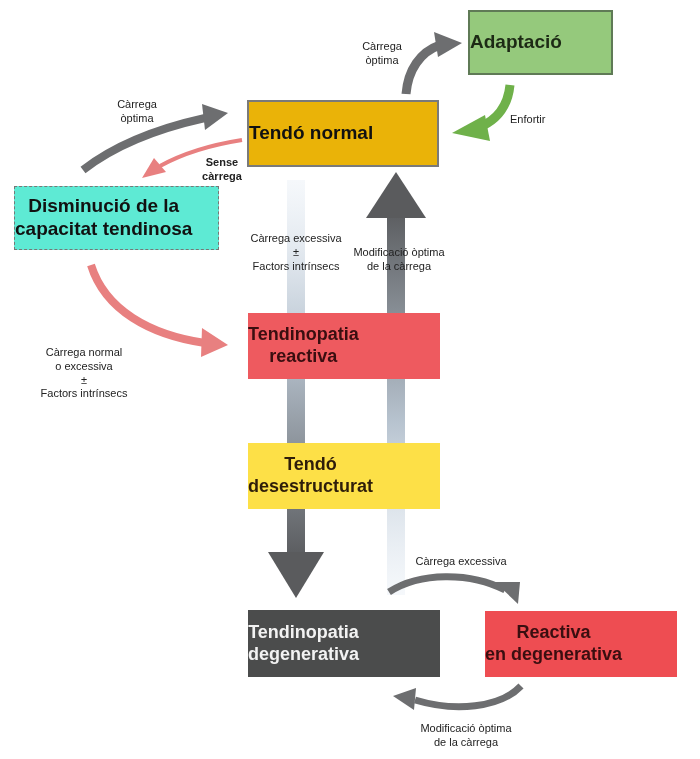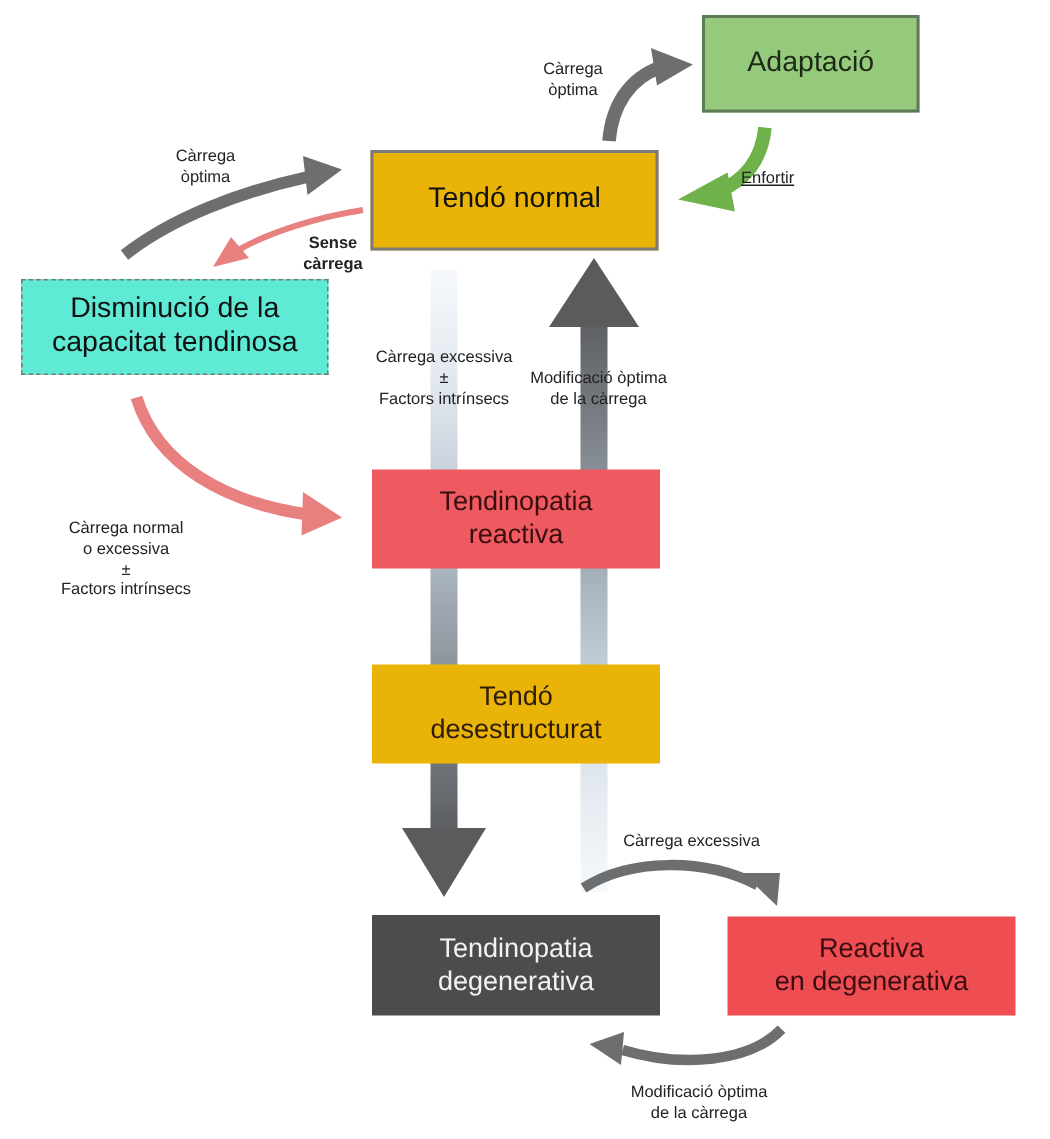--- a/index.html
+++ b/index.html
@@ -1,32 +1,32 @@
 <!DOCTYPE html>
 <html><head>
   <meta charset="utf-8">
   <style>
     html, body { margin: 0; padding: 0; background: #ffffff; }
     body { width: 700px; height: 759px; position: relative; overflow: hidden;
            font-family: "Liberation Sans", sans-serif; }
     svg.arrows { position: absolute; left: 0; top: 0; width: 700px; height: 759px; }
-    .box { position: absolute; display: flex; align-items: center; justify-content: center;
-           text-align: center; box-sizing: border-box; line-height: 1.2; }
+    .box { position: absolute; display: flex; align-items: center; justify-content: flex-start;
+           text-align: center; box-sizing: border-box; line-height: 1.2; font-weight: bold; }
     .box span { white-space: pre-line; }
     .lbl { position: absolute; font-size: 11px; color: #222; text-align: center;
            white-space: pre-line; line-height: 1.25; }
     #b-normal { left: 247px; top: 100px; width: 192px; height: 67px; background: #eab308;
                 border: 2px solid #7a7a7a; font-size: 19px; color: #111; }
     #b-adapt { left: 468px; top: 10px; width: 145px; height: 65px; background: #95c97c;
                border: 2px solid #5f7a56; font-size: 19px; color: #1d2a15; }
     #b-dismin { left: 14px; top: 186px; width: 205px; height: 64px; background: #5eead4;
                 border: 1px dashed #777; font-size: 19px; color: #111; }
     #b-reactiva { left: 248px; top: 313px; width: 192px; height: 66px; background: #ee5a5f;
                   font-size: 18px; color: #3a0e10; }
-    #b-deses { left: 248px; top: 443px; width: 192px; height: 66px; background: #eab308;
+    #b-deses { left: 248px; top: 443px; width: 192px; height: 66px; background: #fde047;
                font-size: 18px; color: #2e1d0a; }
     #b-degen { left: 248px; top: 610px; width: 192px; height: 67px; background: #4b4c4c;
                font-size: 18px; color: #f2f2f2; }
     #b-react-degen { left: 485px; top: 611px; width: 192px; height: 66px; background: #ee4d52;
                      font-size: 18px; color: #3a0e10; }
   </style>
 </head>
 <body>
 
 <svg class="arrows" viewBox="0 0 700 759">
@@ -111,21 +111,21 @@
   <span>Tendinopatia
 degenerativa</span>
 </div>
 <div class="box" id="b-react-degen">
   <span>Reactiva
 en degenerativa</span>
 </div>
 
 <div class="lbl" style="left:352px; top:40px; width:60px;">Càrrega
 òptima</div>
-<div class="lbl" style="left:494px; top:113px;text-decoration:underline;">Enfortir</div>
+<div class="lbl" style="left:510px; top:113px;">Enfortir</div>
 <div class="lbl" style="left:107px; top:98px; width:60px;">Càrrega
 òptima</div>
 <div class="lbl" style="left:192px; top:156px; width:60px;font-weight:bold;">Sense
 càrrega</div>
 <div class="lbl" style="left:238px; top:232px; width:116px;">Càrrega excessiva
 ±
 Factors intrínsecs</div>
 <div class="lbl" style="left:344px; top:246px; width:110px;">Modificació òptima
 de la càrrega</div>
 <div class="lbl" style="left:24px; top:346px; width:120px;">Càrrega normal

